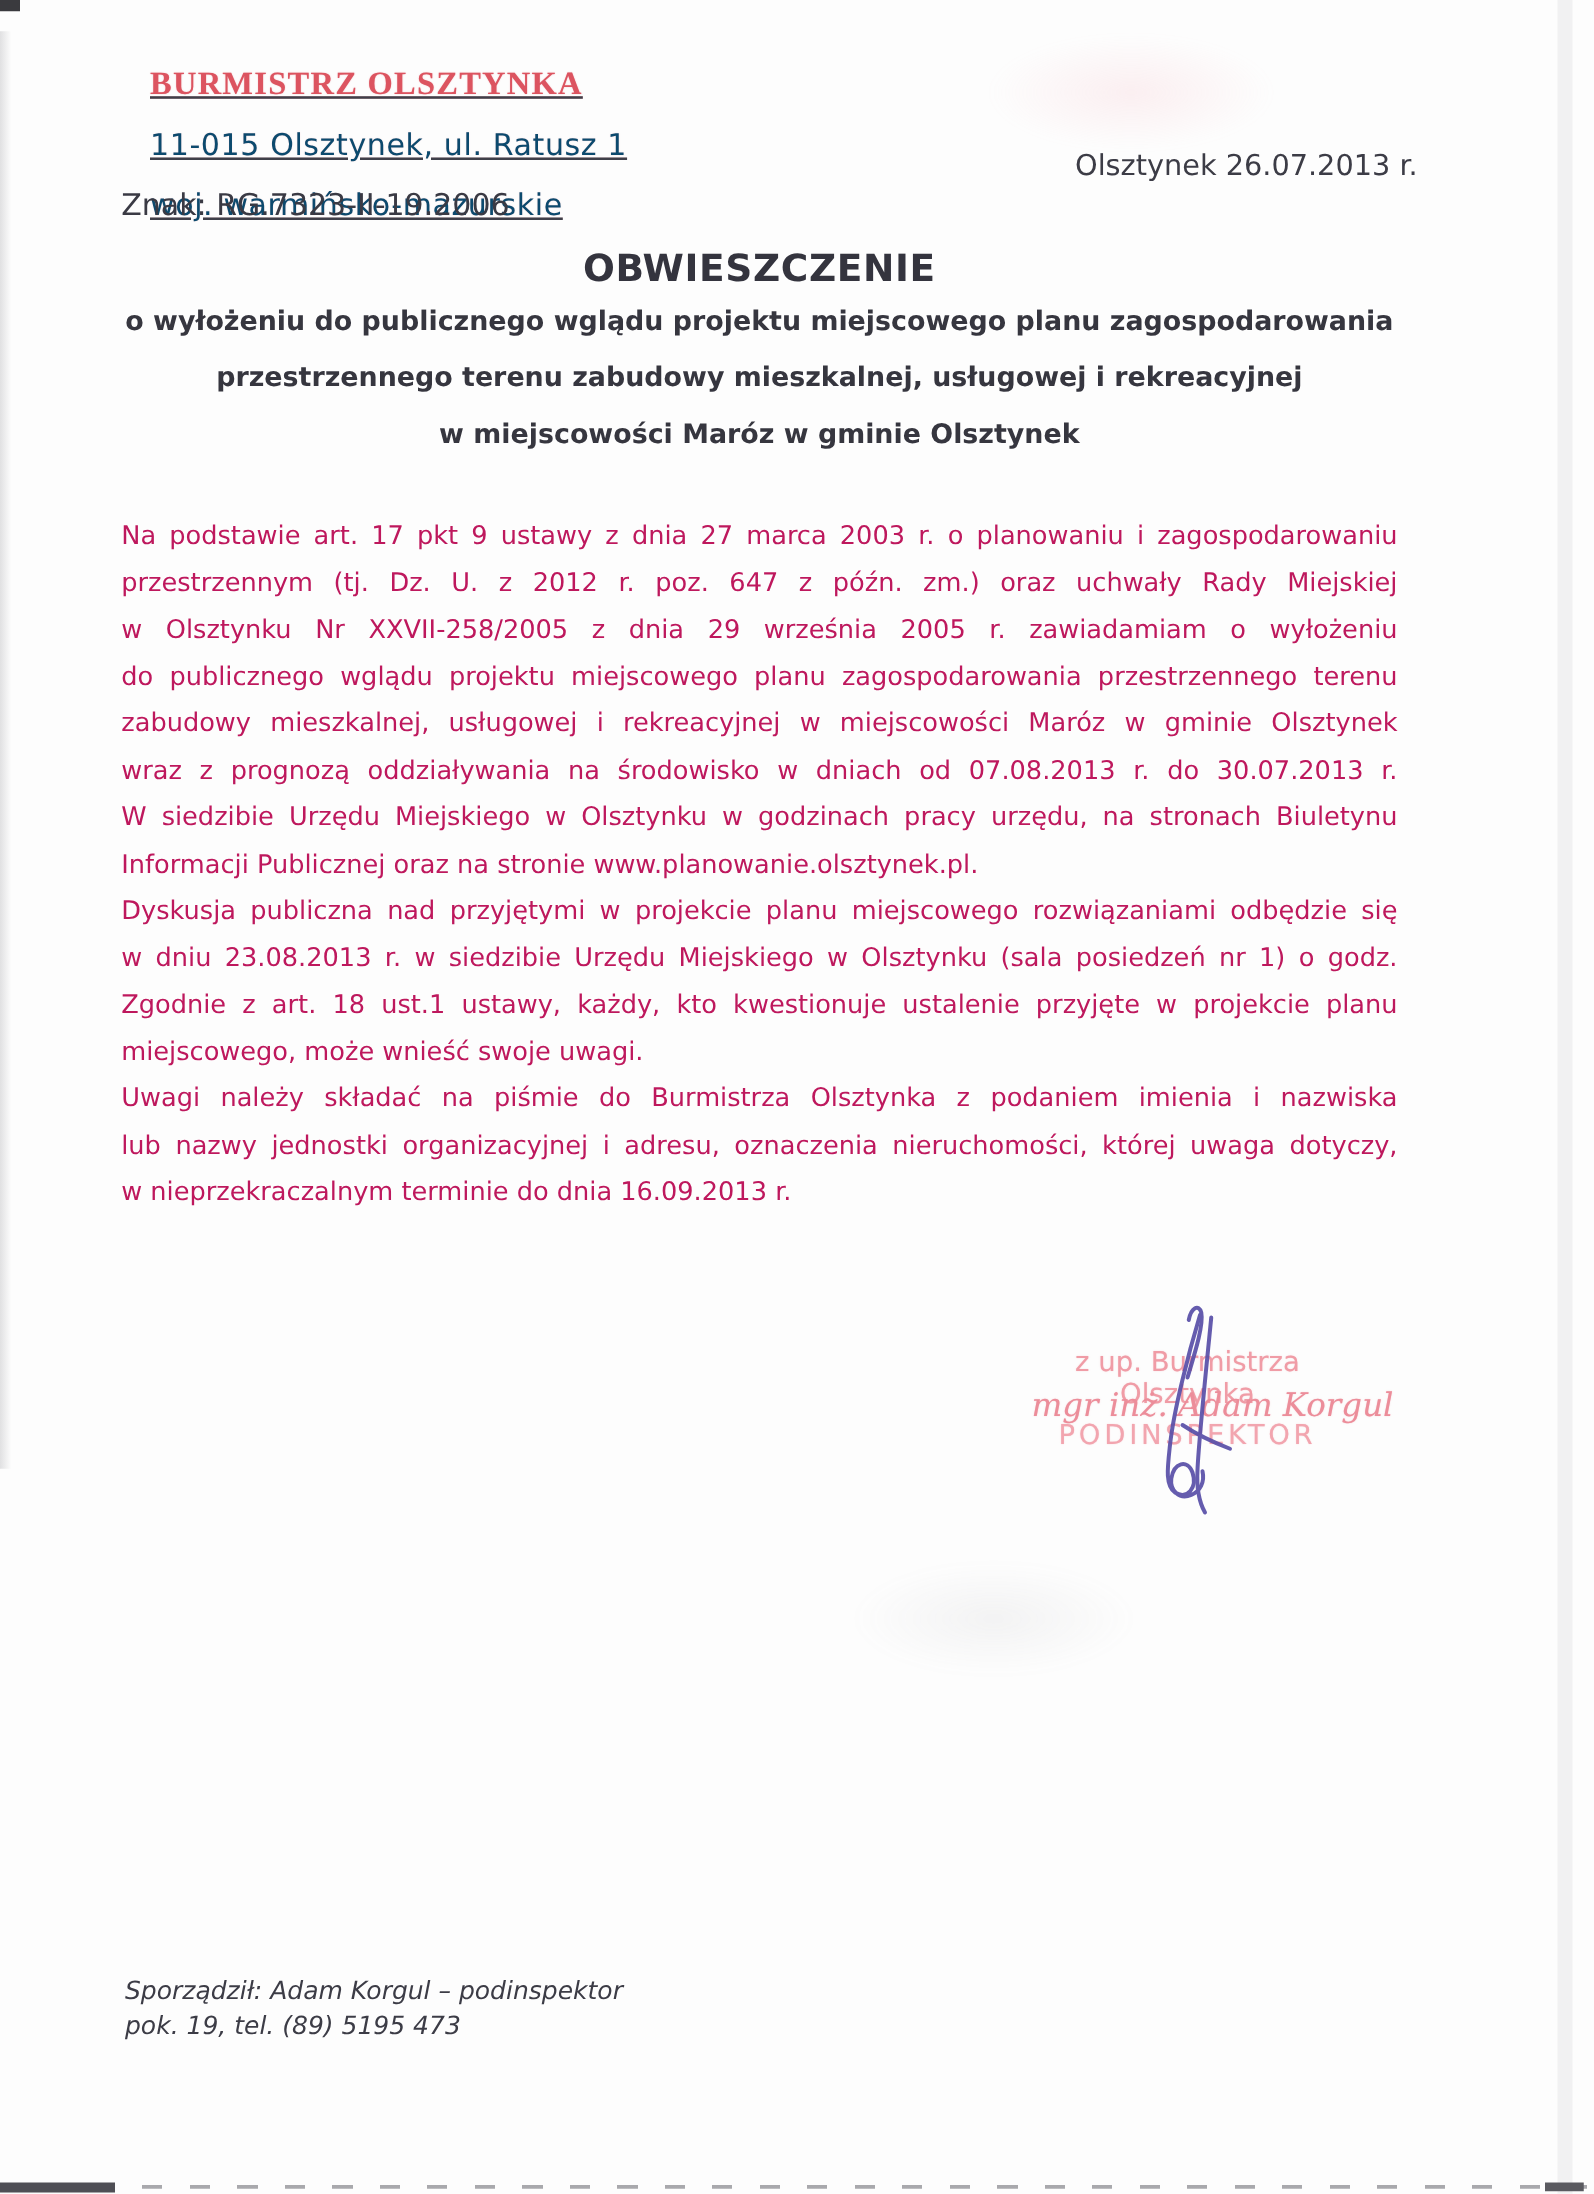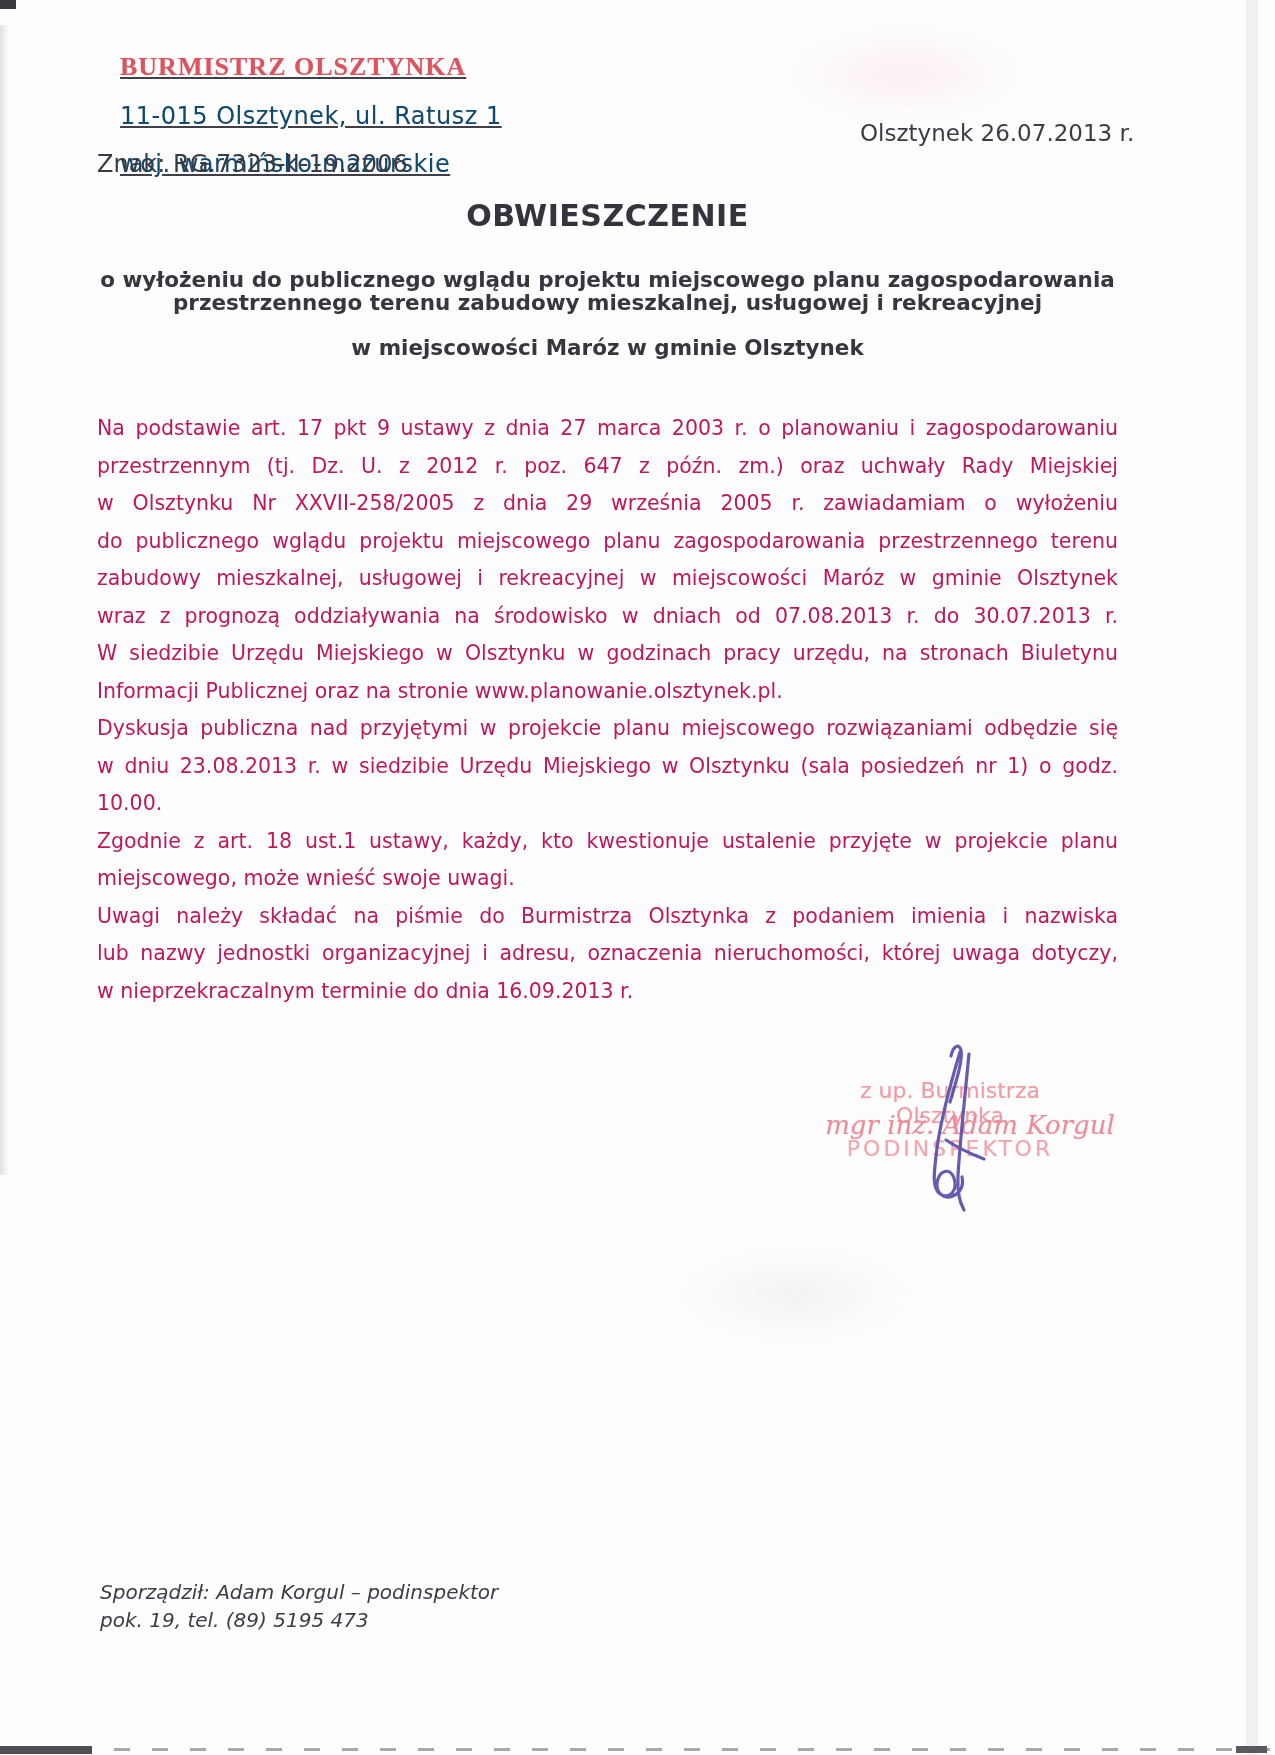--- a/index.html
+++ b/index.html
@@ -25,21 +25,21 @@
     text-shadow:0 0 1px rgba(231,149,160,.4);
   }
 
   
   .doc-date{left:860px;top:120px;width:280px;font-size:23px;color:#3c3c46;}
   .doc-ref{left:97px;top:150px;font-size:24px;color:#3a3a44;}
 
   
   .doc-title{left:97px;top:198px;width:1021px;text-align:center;
     font-size:30px;font-weight:bold;color:#34343e;letter-spacing:.5px;}
-  .sub1{top:245px;margin-top:22px;} .sub2{top:290px;} .sub3{top:335px;}
+  .sub1{top:245px;} .sub2{top:290px;} .sub3{top:335px;}
   .doc-sub{left:97px;width:1021px;text-align:center;
     font-size:21.5px;font-weight:bold;color:#36363f;}
 
   
   .doc-body{left:97px;top:410px;width:1021px;font-size:20.5px;color:#be185d;}
   .body-line{height:37.5px;line-height:37.5px;white-space:nowrap;}
   .body-line.just{text-align:justify;text-align-last:justify;white-space:normal;}
   .body-line b{font-weight:normal;}
 
   
@@ -91,21 +91,20 @@
     <div class="body-line just">Na podstawie art. 17 pkt 9 ustawy z dnia 27 marca 2003 r. o planowaniu i zagospodarowaniu</div>
     <div class="body-line just">przestrzennym (tj. Dz. U. z 2012 r. poz. 647 z późn. zm.) oraz uchwały Rady Miejskiej</div>
     <div class="body-line just"><span>w Olsztynku Nr XXVII-258/2005 z dnia 29 września 2005 r. </span><b>zawiadamiam</b><span> o wyłożeniu</span></div>
     <div class="body-line just">do publicznego wglądu projektu miejscowego planu zagospodarowania przestrzennego terenu</div>
     <div class="body-line just">zabudowy mieszkalnej, usługowej i rekreacyjnej w miejscowości Maróz w gminie Olsztynek</div>
     <div class="body-line just">wraz z prognozą oddziaływania na środowisko w dniach od 07.08.2013 r. do 30.07.2013 r.</div>
     <div class="body-line just">W siedzibie Urzędu Miejskiego w Olsztynku w godzinach pracy urzędu, na stronach Biuletynu</div>
     <div class="body-line">Informacji Publicznej oraz na stronie www.planowanie.olsztynek.pl.</div>
     <div class="body-line just">Dyskusja publiczna nad przyjętymi w projekcie planu miejscowego rozwiązaniami odbędzie się</div>
     <div class="body-line just">w dniu 23.08.2013 r. w siedzibie Urzędu Miejskiego w Olsztynku (sala posiedzeń nr 1) o godz.</div>
-    <div class="body-line">10.00.</div>
     <div class="body-line just">Zgodnie z art. 18 ust.1 ustawy, każdy, kto kwestionuje ustalenie przyjęte w projekcie planu</div>
     <div class="body-line">miejscowego, może wnieść swoje uwagi.</div>
     <div class="body-line just">Uwagi należy składać na piśmie do Burmistrza Olsztynka z podaniem imienia i nazwiska</div>
     <div class="body-line just">lub nazwy jednostki organizacyjnej i adresu, oznaczenia nieruchomości, której uwaga dotyczy,</div>
     <div class="body-line">w nieprzekraczalnym terminie do dnia 16.09.2013 r.</div>
   </div>
 
 <div class="abs sig-l1">z up. Burmistrza Olsztynka</div>
 <div class="abs sig-l2">mgr inż. Adam Korgul</div>
 <div class="abs sig-l3">PODINSPEKTOR</div>

